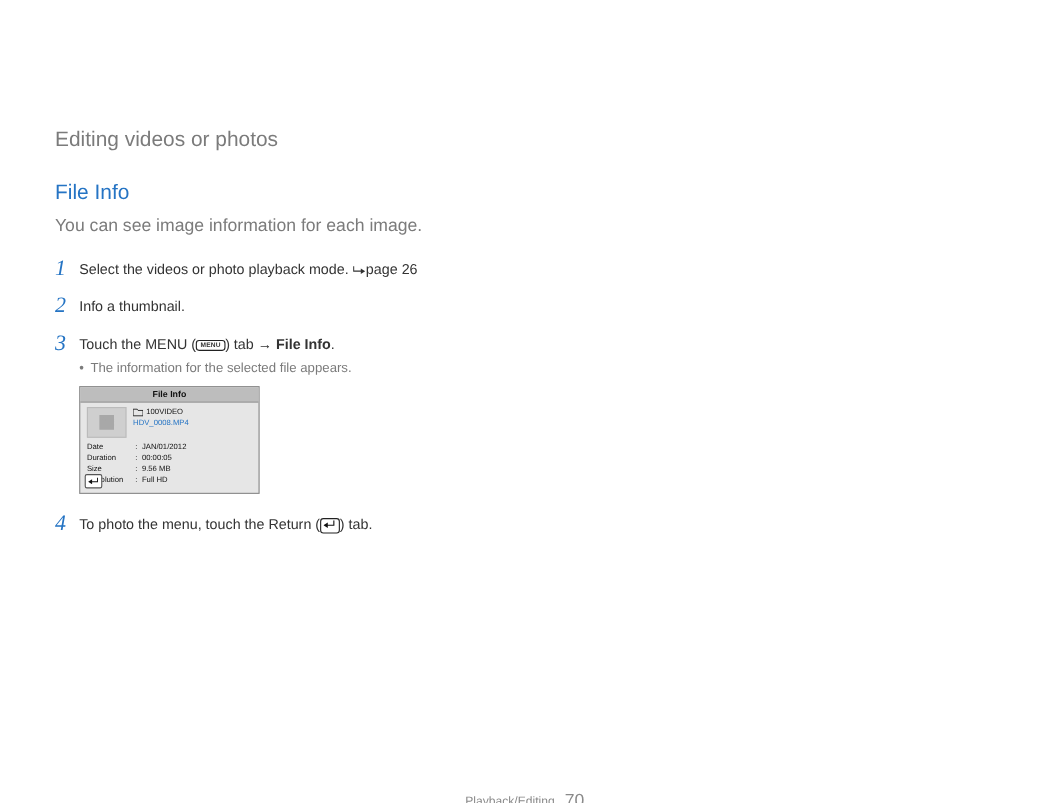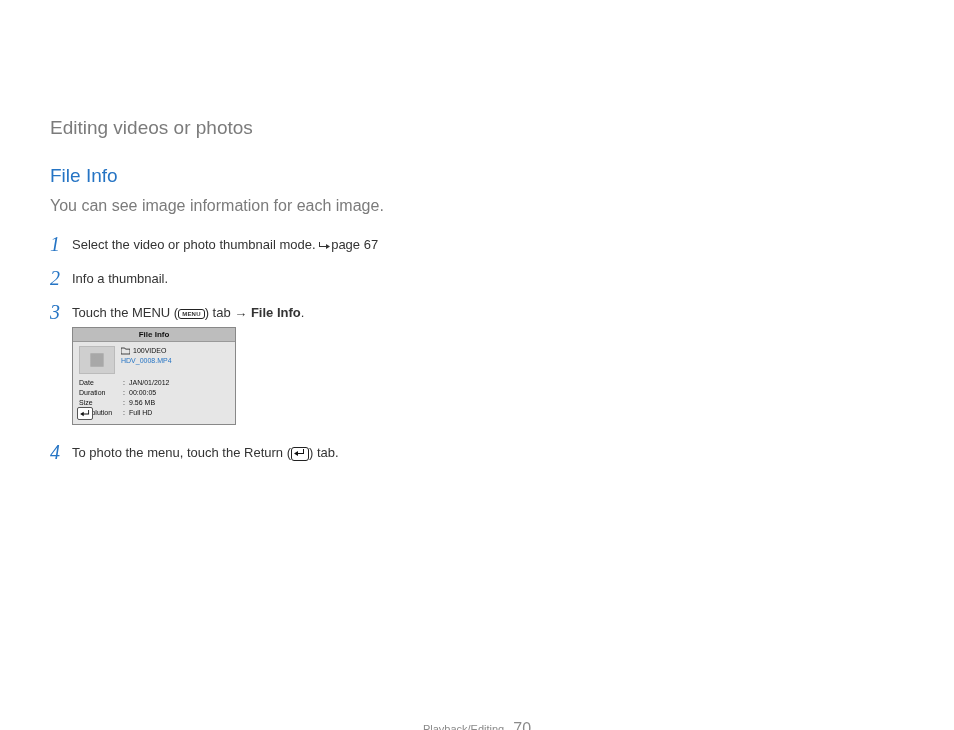--- a/index.html
+++ b/index.html
@@ -183,36 +183,39 @@
 
   <div class="chapter-title">Editing videos or photos</div>
 
   <div class="section-heading">File Info</div>
 
   <div class="intro-text">You can see image information for each image.</div>
 
   <div class="step-row">
     <div class="step-num">1</div>
     <div class="step-body">
-      <span>Select the video or photo thumbnail mode. </span><svg class="ref-arrow" width="12" height="10" viewBox="0 0 12 10">
+      <span>Select the videos or photo playback mode. </span><svg class="ref-arrow" width="12" height="10" viewBox="0 0 12 10">
           <path d="M1 1 L1 5 L7 5 L7 3 L11 5.5 L7 8 L7 6 L0 6 L0 1 Z" fill="#333"></path>
-        </svg><span>page 67</span>
+        </svg><span>page 26</span>
     </div>
   </div>
 
   <div class="step-row">
     <div class="step-num">2</div>
     <div class="step-body">Info a thumbnail.</div>
   </div>
 
   <div class="step-row" style="margin-bottom:4px;">
     <div class="step-num">3</div>
     <div class="step-body">
       <span>Touch the MENU (</span><span class="menu-icon">MENU</span><span>) tab </span><span>→</span><span class="bold"> File Info</span><span>.</span>
     </div>
+  </div>
+  <div class="sub-bullet">
+    <span class="dot">•</span><span>The information for the selected file appears.</span>
   </div>
 
   <div class="info-panel-wrap">
     <div class="info-panel">
       <div class="info-panel-title">File Info</div>
       <div class="info-panel-body">
         <div class="info-top">
           <div class="thumb">
             <svg viewBox="0 0 24 24">
                 <path d="M4 4h16v16H4z M4 16 l5 -5 l3 3 l4 -5 l4 5 v6 H4z" fill="#a8a8a8"></path>

